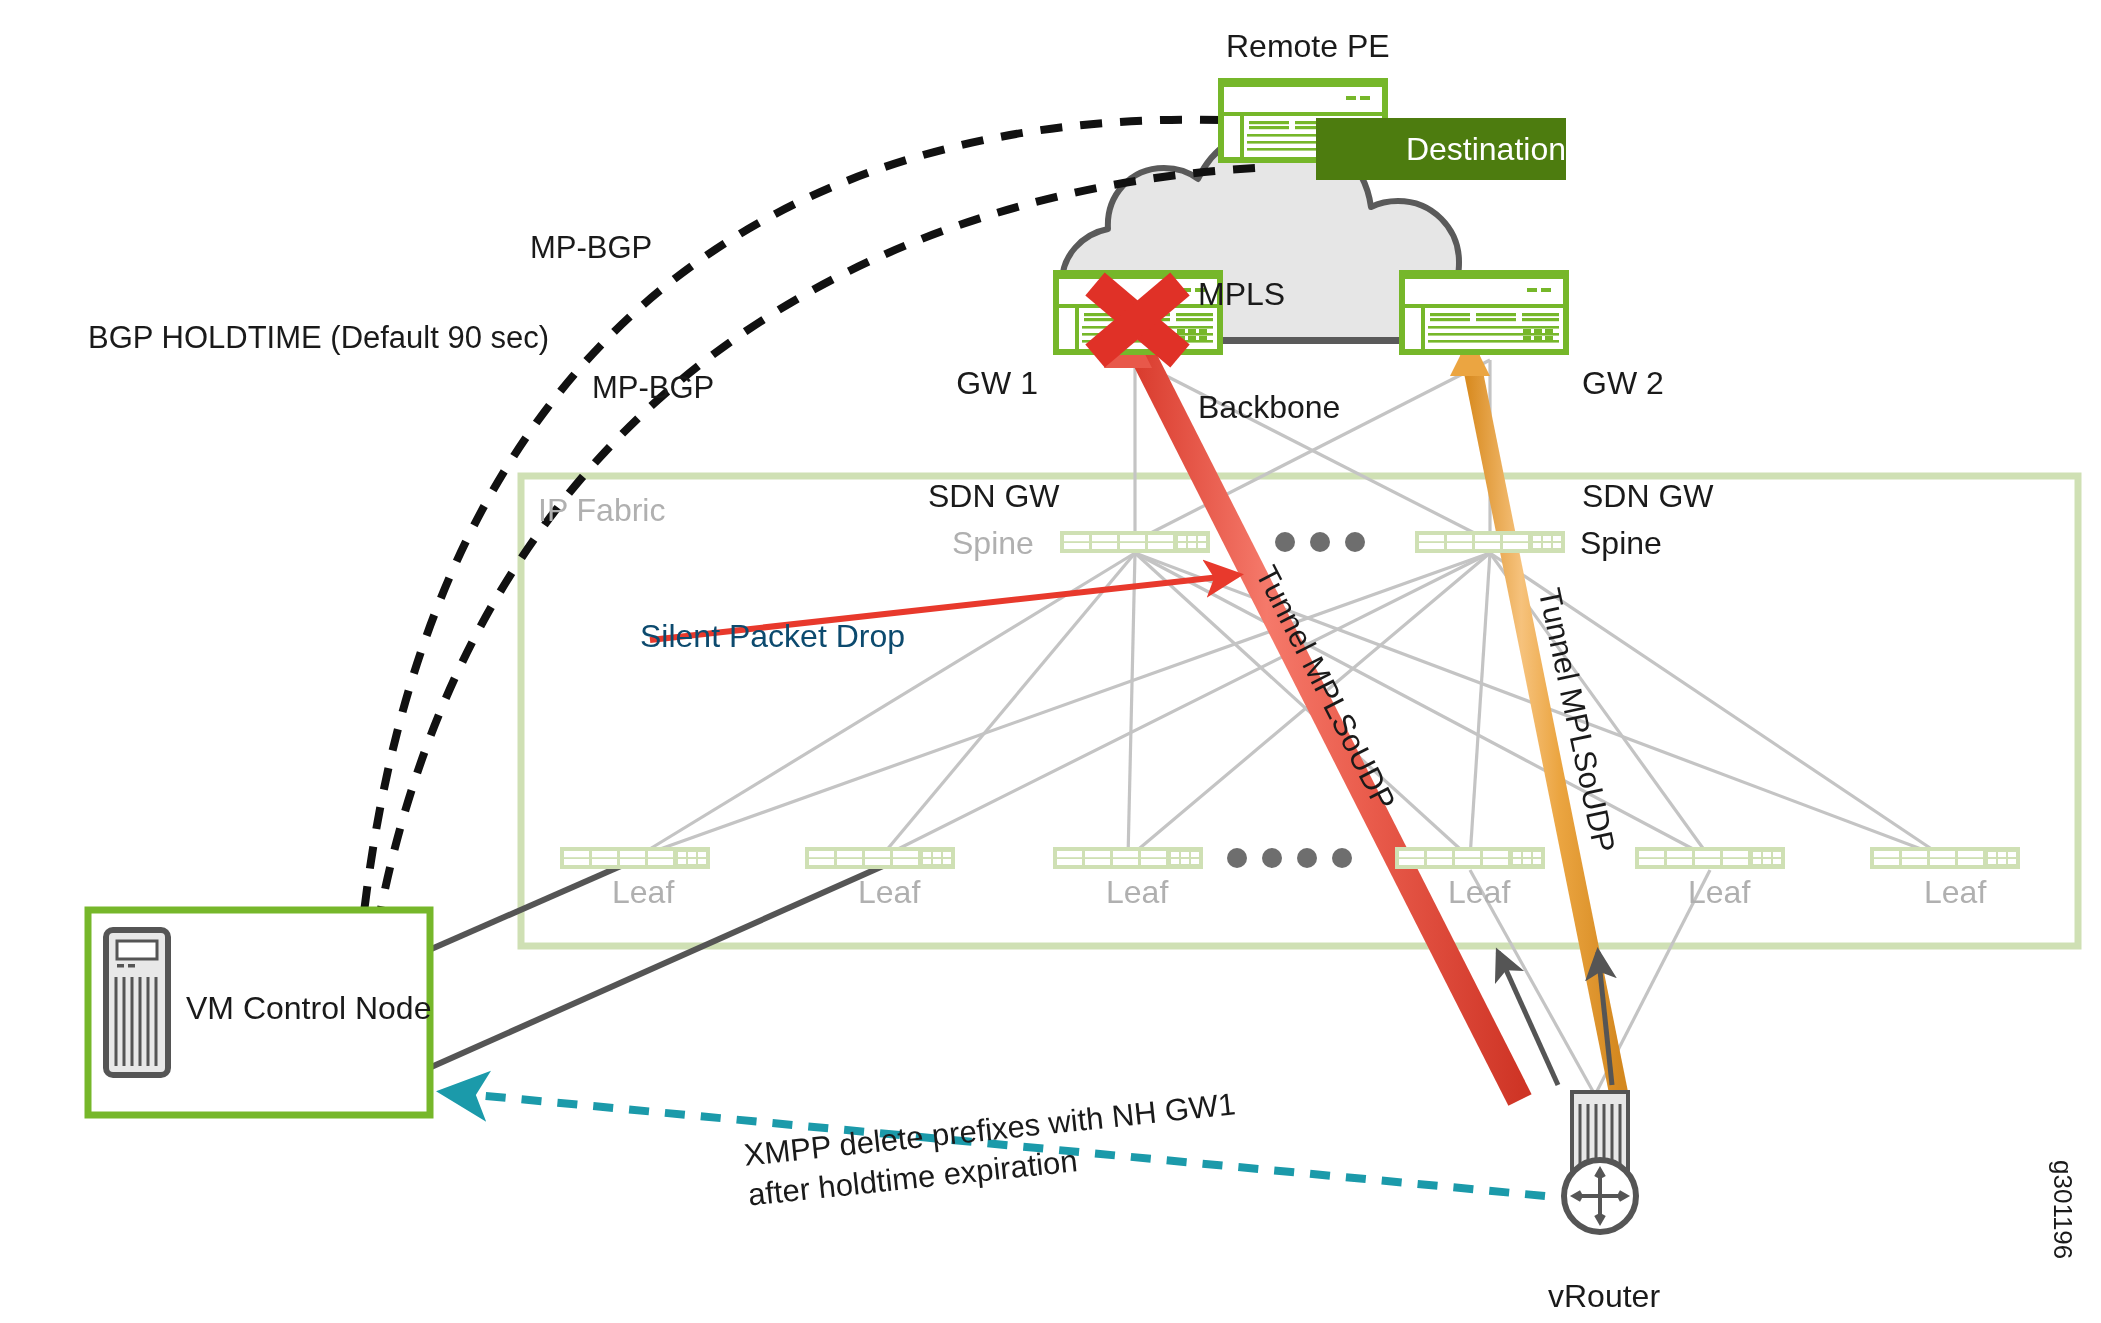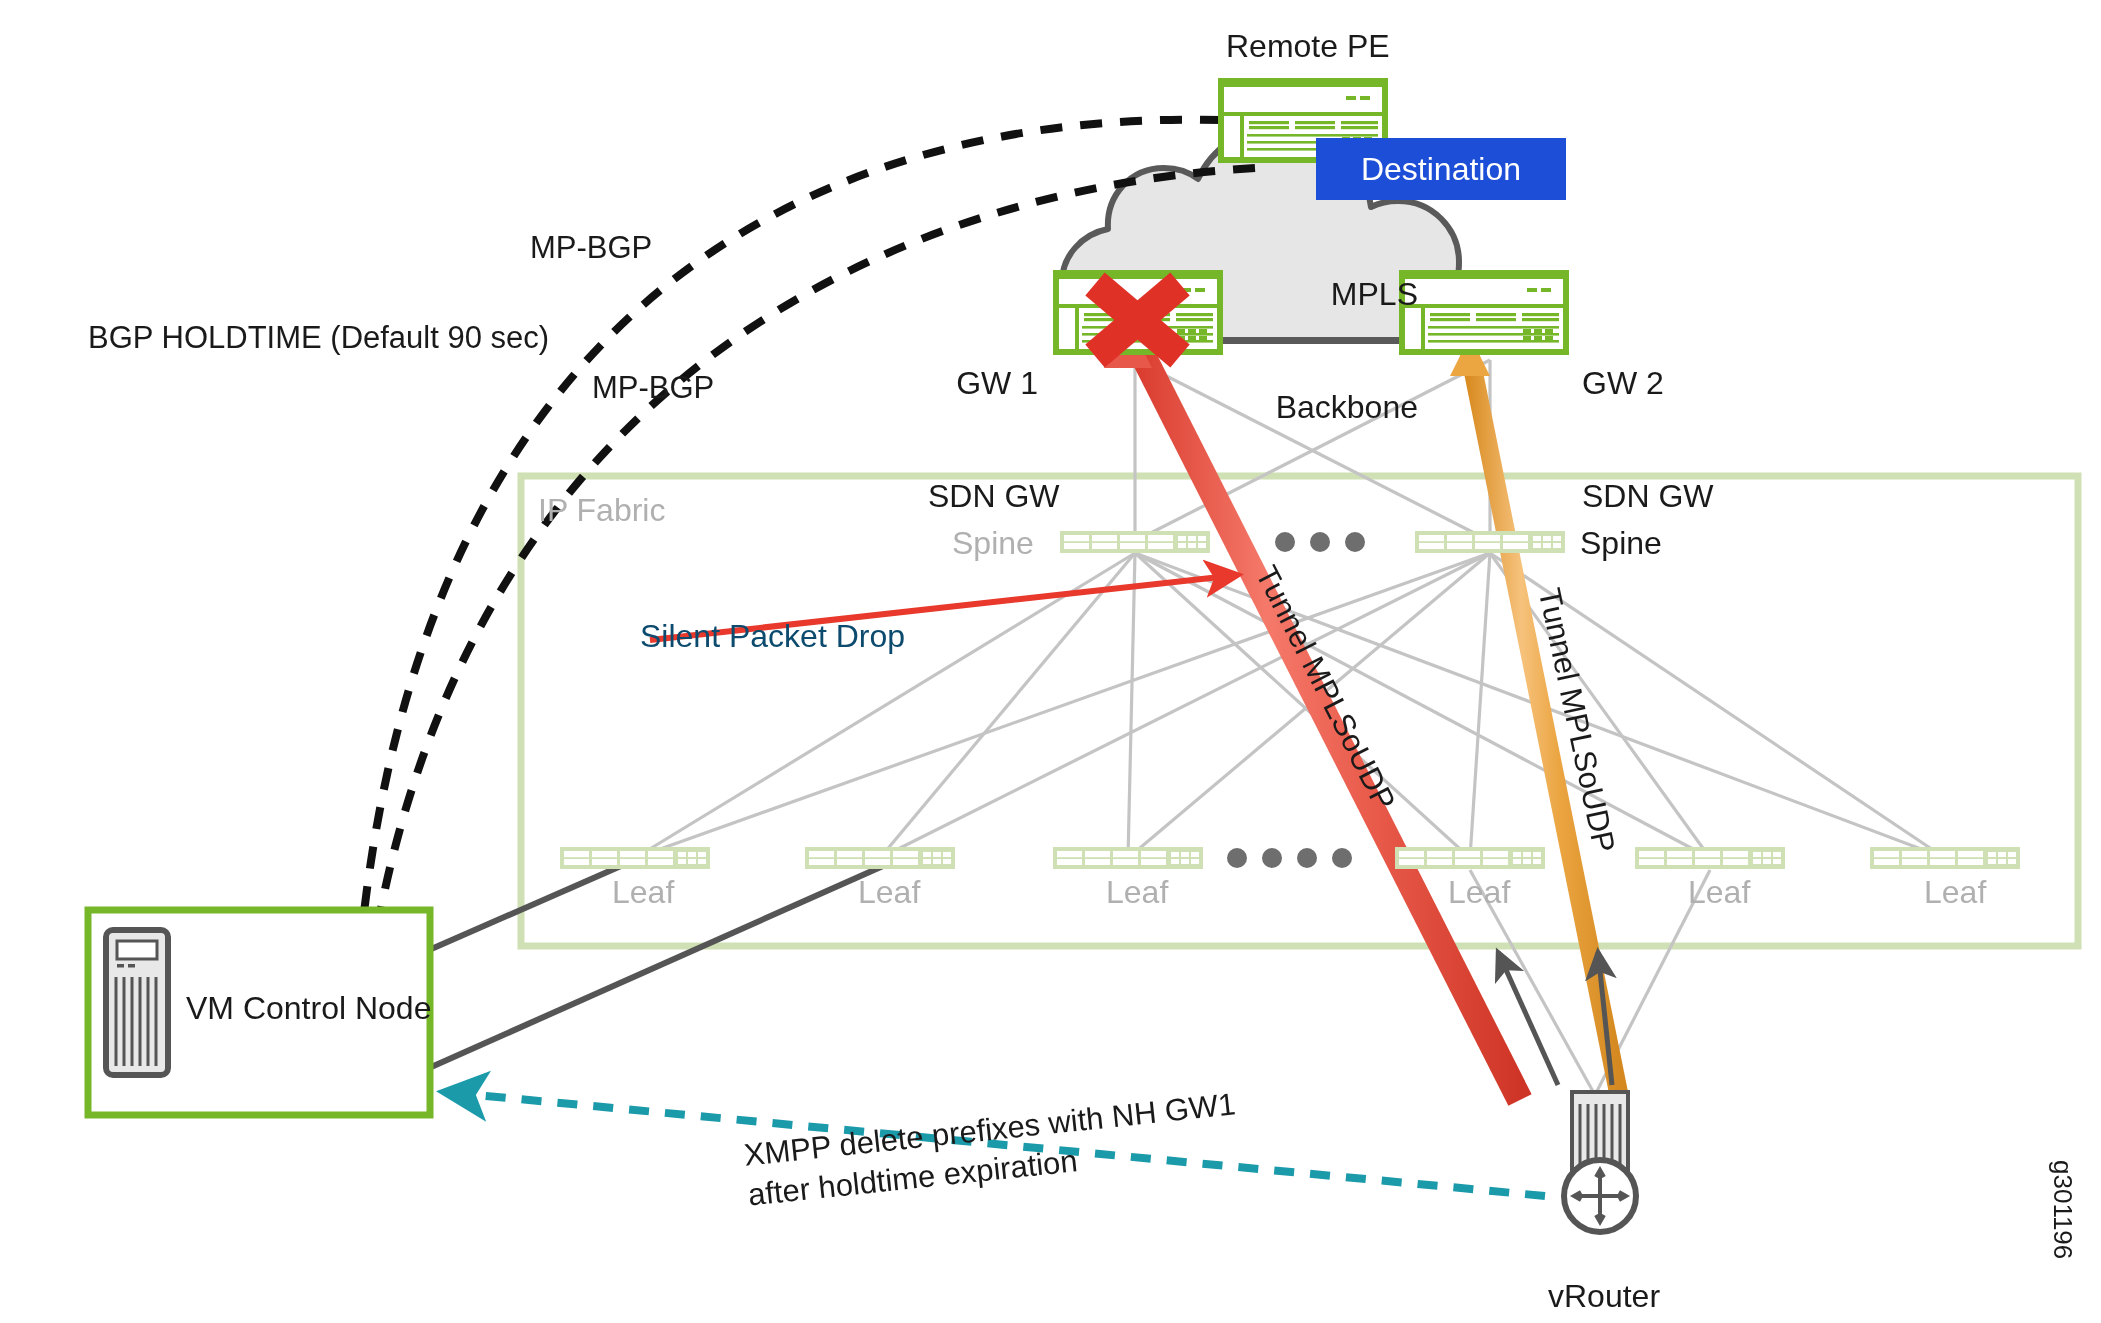--- a/index.html
+++ b/index.html
@@ -4,22 +4,22 @@
 <style>
   html,body{margin:0;padding:0;background:#ffffff;}
   body{width:2101px;height:1323px;position:relative;overflow:hidden;
        font-family:"Liberation Sans","DejaVu Sans",sans-serif;color:#1a1a1a;}
   #stage{position:absolute;left:0;top:0;width:2101px;height:981px;}
   svg#scene{position:absolute;left:0;top:0;width:2101px;height:1323px;}
   .lbl{position:absolute;white-space:pre;line-height:1.18;}
   .t-dark{color:#1a1a1a;}
   .t-gray{color:#b0b0b0;}
   .t-red{color:#0c4a6e;}
-  .badge{position:absolute;background:#1d4ed8;color:#fff;display:flex;
-         align-items:center;justify-content:center;margin-top:20px;}
+  .badge{position:absolute;background:#4d7c0f;color:#fff;display:flex;
+         align-items:center;justify-content:flex-end;}
   .wm{position:absolute;color:#1a1a1a;font-size:26px;
       transform:rotate(90deg);transform-origin:left top;white-space:nowrap;}
   .rot{transform-origin:left top;white-space:nowrap;}
 </style>
 </head>
 <body>
 
 <div id="stage">
 
 <svg id="scene" viewBox="0 0 2101 1323">
@@ -282,21 +282,21 @@
   </g>
 
 </svg>
 
 <div class="lbl t-dark" style="left:1226px;top:28px;font-size:32px;">Remote PE</div>
 
 <div class="badge" style="left:1316px;top:118px;width:250px;height:62px;font-size:32px;">
   <span>Destination</span>
 </div>
 
-<div class="lbl t-dark" style="left:1198px;top:200px;font-size:32px;text-align:right;width:220px;">
+<div class="lbl t-dark" style="left:1198px;top:200px;font-size:32px;text-align:left;width:220px;">
   <div>MPLS</div>
   <div>Backbone</div>
 </div>
 
 <div class="lbl t-dark" style="left:928px;top:289px;font-size:32px;text-align:right;width:110px;">
   <div>GW 1</div>
   <div>SDN GW</div>
 </div>
 
 <div class="lbl t-dark" style="left:1582px;top:289px;font-size:32px;width:160px;">

